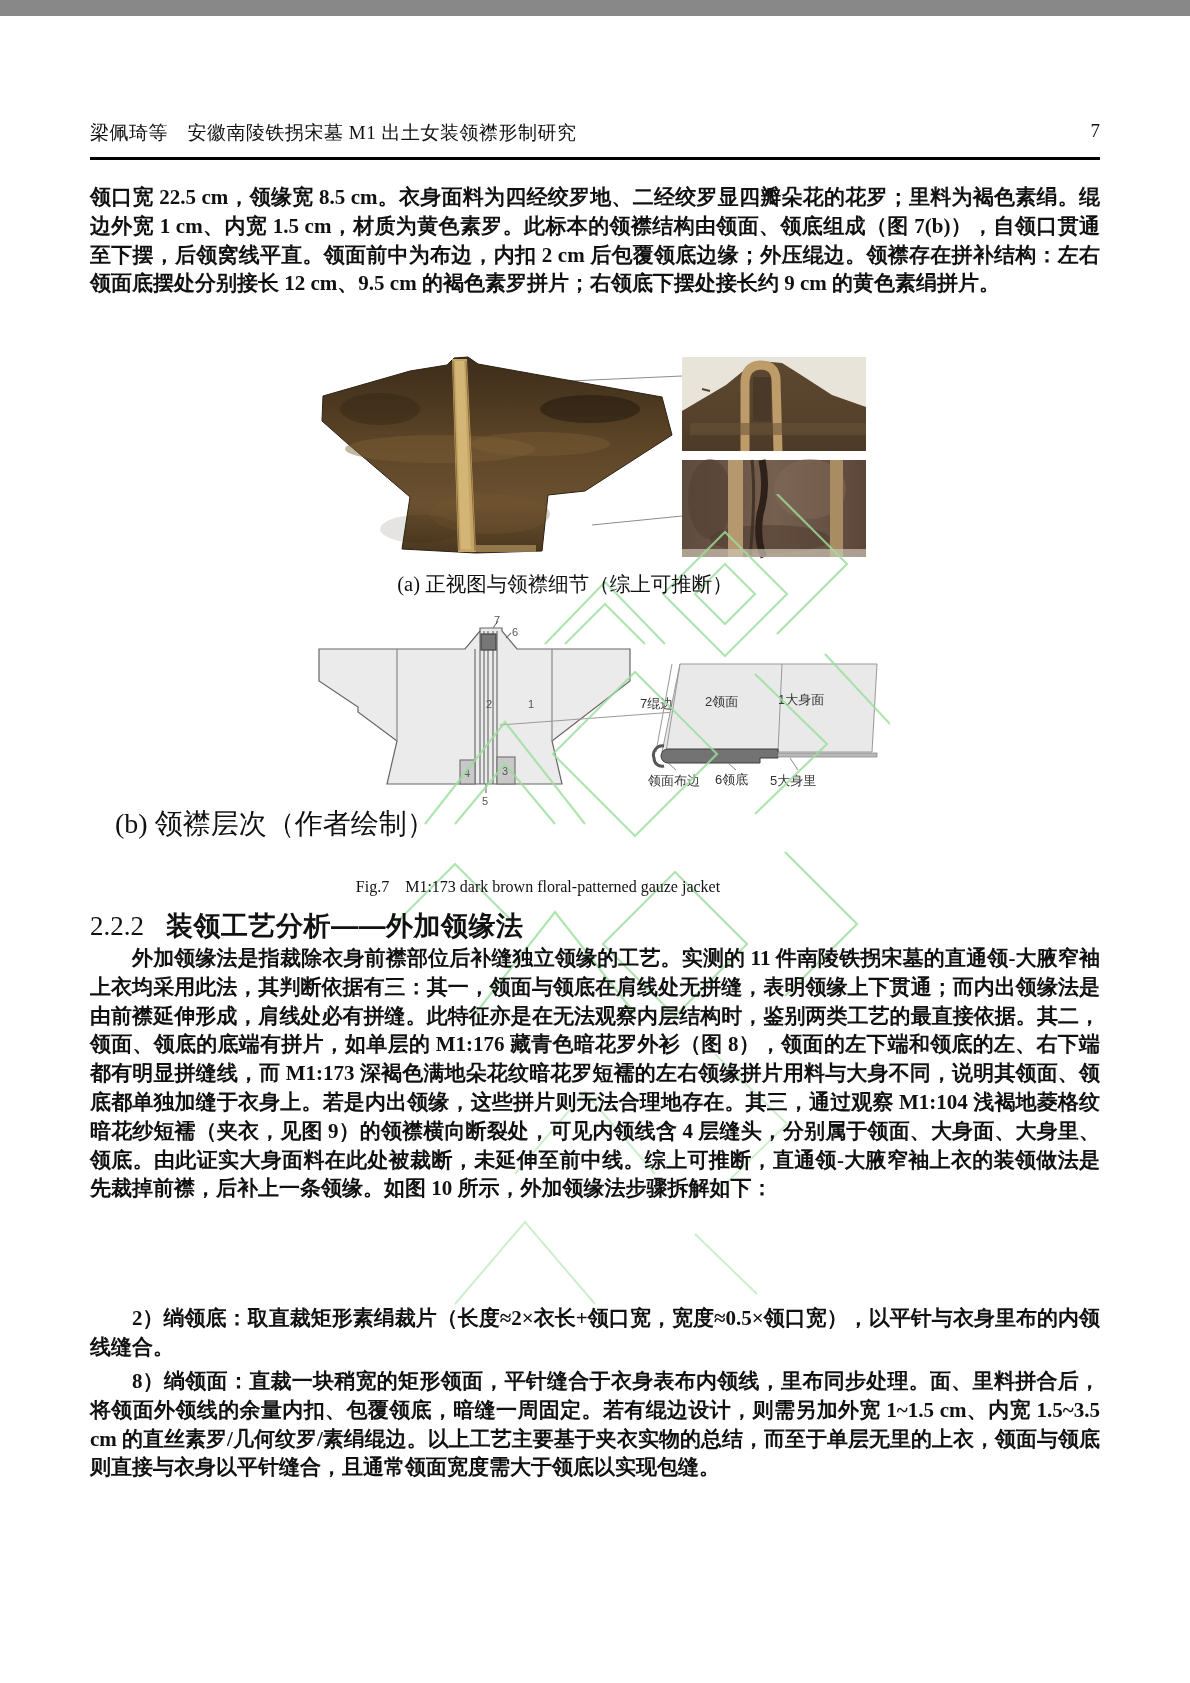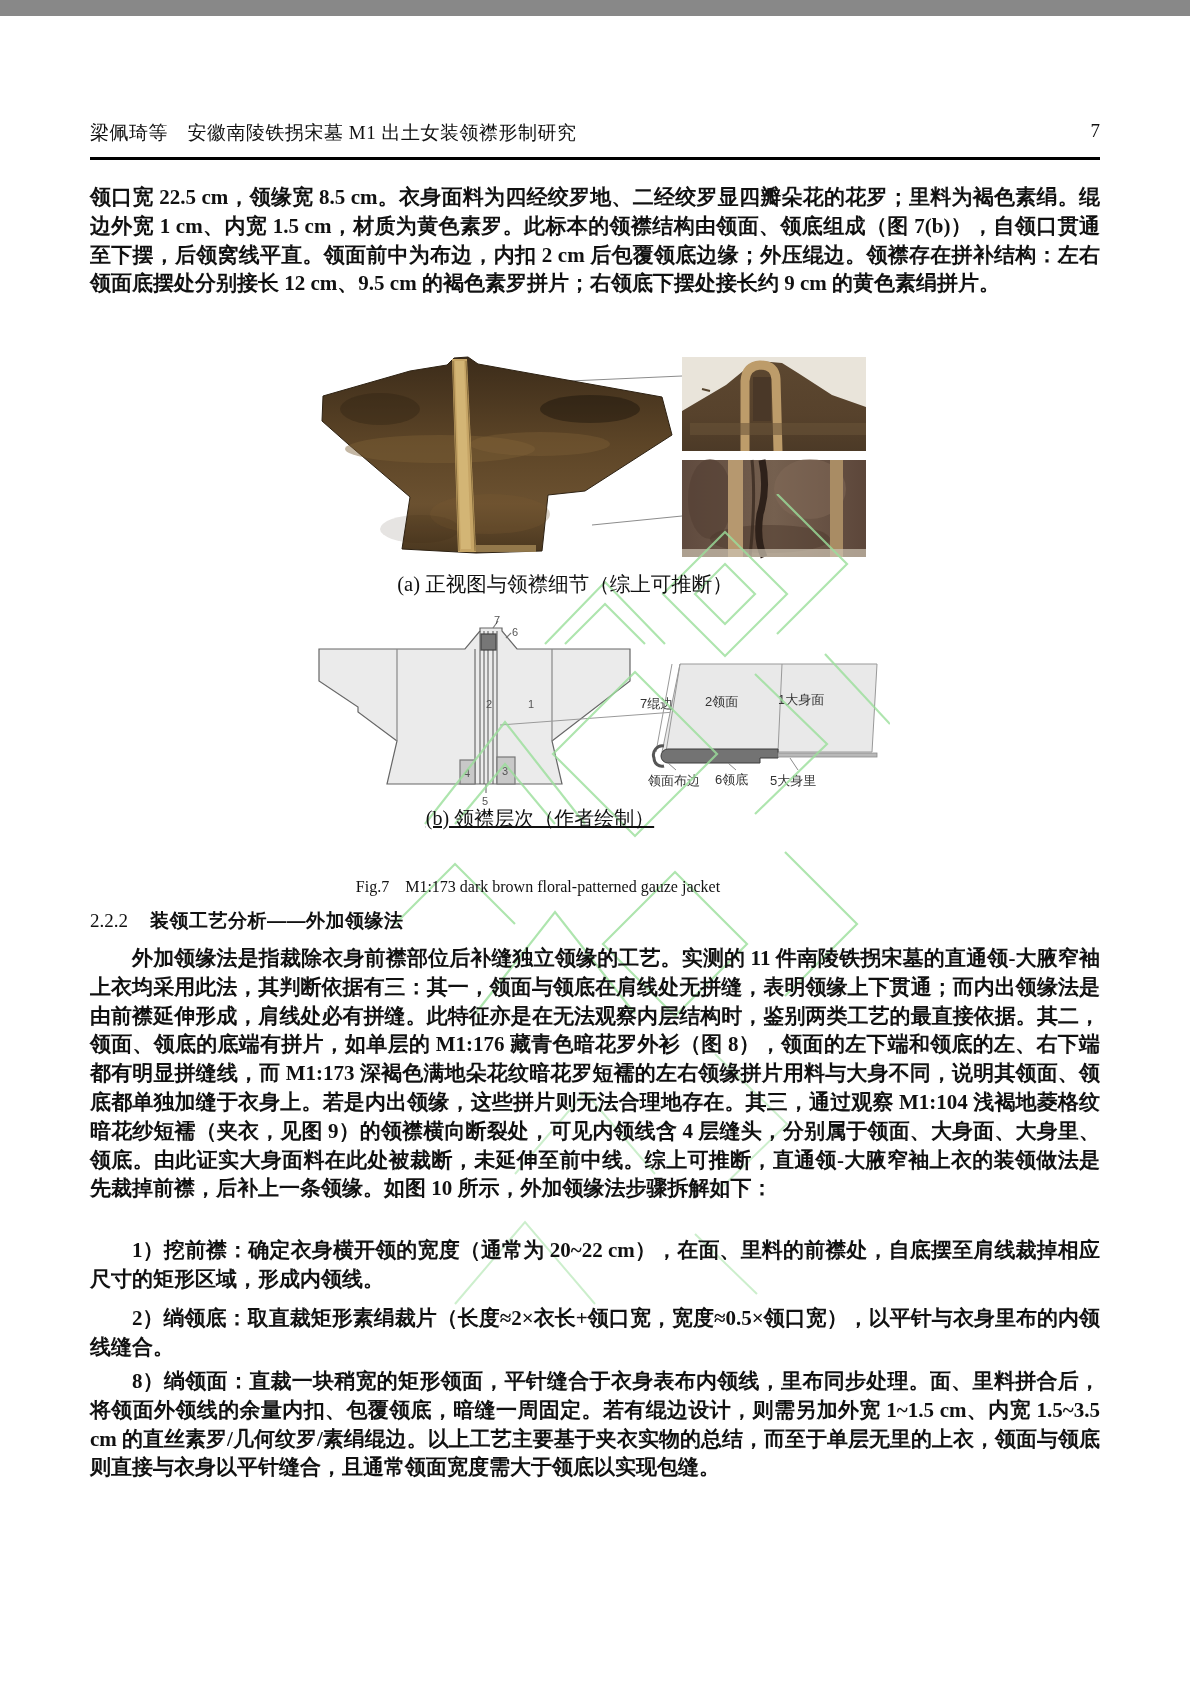--- a/index.html
+++ b/index.html
@@ -22,26 +22,26 @@
     font-size:21px;line-height:28.8px;
     text-align:justify;text-justify:inter-character;font-weight:bold;
   }
   .indent{text-indent:2em;}
   .p-intro{top:167px;}
   .p-main{top:928px;}
   .p-step1{top:1220px;}
   .p-step2{top:1288px;}
   .p-step3{top:1351px;}
   
-  .sec-head{position:absolute;left:90px;top:892px;width:1010px;font-size:19px;}
+  .sec-head{position:absolute;left:90px;top:892px;width:1010px;font-size:27px;}
   .sec-num{font-family:"Liberation Serif",serif;margin-right:22px;}
   .sec-title{font-family:"Liberation Sans","DejaVu Sans",sans-serif;font-weight:bold;letter-spacing:.5px;}
   
   .cap-a{position:absolute;left:140px;top:554px;width:850px;text-align:center;font-size:20.5px;}
-  .cap-b{position:absolute;left:115px;top:789px;width:850px;text-align:center;font-size:20px;text-decoration:underline;}
+  .cap-b{position:absolute;left:115px;top:789px;width:850px;text-align:left;font-size:28px;}
   .cap-zh{position:absolute;left:88px;top:842px;width:900px;text-align:center;font-size:16px;}
   .cap-en{position:absolute;left:88px;top:861px;width:900px;text-align:center;font-size:16px;}
   
   .fig-a{position:absolute;left:290px;top:333px;z-index:1;}
   .fig-b{position:absolute;left:290px;top:596px;z-index:1;}
   .watermark{position:absolute;left:395px;top:478px;z-index:2;pointer-events:none;}
   .hdr-left,.hdr-page,.para,.sec-head,.cap-a,.cap-b,.cap-zh,.cap-en{z-index:3;}
   svg text{font-family:"Liberation Sans","DejaVu Sans",sans-serif;}
 </style>
 </head>
@@ -185,21 +185,20 @@
   <div class="cap-b">(b) 领襟层次（作者绘制）</div>
 
   <div class="cap-en">Fig.7　M1:173 dark brown floral-patterned gauze jacket</div>
 
   <div class="sec-head">
     <span class="sec-num">2.2.2</span><span class="sec-title">装领工艺分析——外加领缘法</span>
   </div>
 
   <div class="para indent p-main">外加领缘法是指裁除衣身前襟部位后补缝独立领缘的工艺。实测的 11 件南陵铁拐宋墓的直通领-大腋窄袖上衣均采用此法，其判断依据有三：其一，领面与领底在肩线处无拼缝，表明领缘上下贯通；而内出领缘法是由前襟延伸形成，肩线处必有拼缝。此特征亦是在无法观察内层结构时，鉴别两类工艺的最直接依据。其二，领面、领底的底端有拼片，如单层的 M1:176 藏青色暗花罗外衫（图 8），领面的左下端和领底的左、右下端都有明显拼缝线，而 M1:173 深褐色满地朵花纹暗花罗短襦的左右领缘拼片用料与大身不同，说明其领面、领底都单独加缝于衣身上。若是内出领缘，这些拼片则无法合理地存在。其三，通过观察 M1:104 浅褐地菱格纹暗花纱短襦（夹衣，见图 9）的领襟横向断裂处，可见内领线含 4 层缝头，分别属于领面、大身面、大身里、领底。由此证实大身面料在此处被裁断，未延伸至前中线。综上可推断，直通领-大腋窄袖上衣的装领做法是先裁掉前襟，后补上一条领缘。如图 10 所示，外加领缘法步骤拆解如下：</div>
 
-  <div class="para indent p-step1">1）挖前襟：确定衣身横开领的宽度（通常为 20~22 cm），在面、里料的前襟处，自底摆至肩线裁掉相应尺寸的矩形区域，形成内领线。</div>
   <div class="para indent p-step2">2）绱领底：取直裁矩形素绢裁片（长度≈2×衣长+领口宽，宽度≈0.5×领口宽），以平针与衣身里布的内领线缝合。</div>
   <div class="para indent p-step3">8）绱领面：直裁一块稍宽的矩形领面，平针缝合于衣身表布内领线，里布同步处理。面、里料拼合后，将领面外领线的余量内扣、包覆领底，暗缝一周固定。若有绲边设计，则需另加外宽 1~1.5 cm、内宽 1.5~3.5 cm 的直丝素罗/几何纹罗/素绢绲边。以上工艺主要基于夹衣实物的总结，而至于单层无里的上衣，领面与领底则直接与衣身以平针缝合，且通常领面宽度需大于领底以实现包缝。</div>
 
   <svg class="watermark" width="495" height="820" viewBox="0 0 495 820">
     <g stroke="#9bdf9b" stroke-width="2.2" fill="none" opacity="0.8">
       <path d="M150,150 L210,88 L270,150"></path>
       <path d="M170,150 L210,110 L250,150"></path>
       <path d="M330,38 L392,100 L330,162 L268,100 Z"></path>
       <path d="M330,70 L360,100 L330,130 L300,100 Z"></path>
       <path d="M382,0 L452,70 L382,140"></path>

